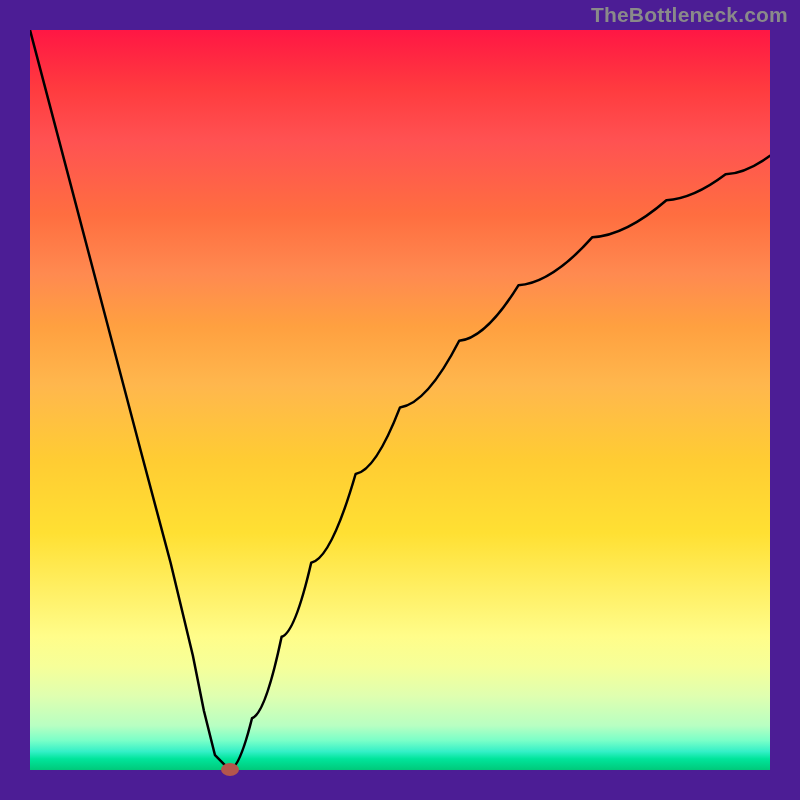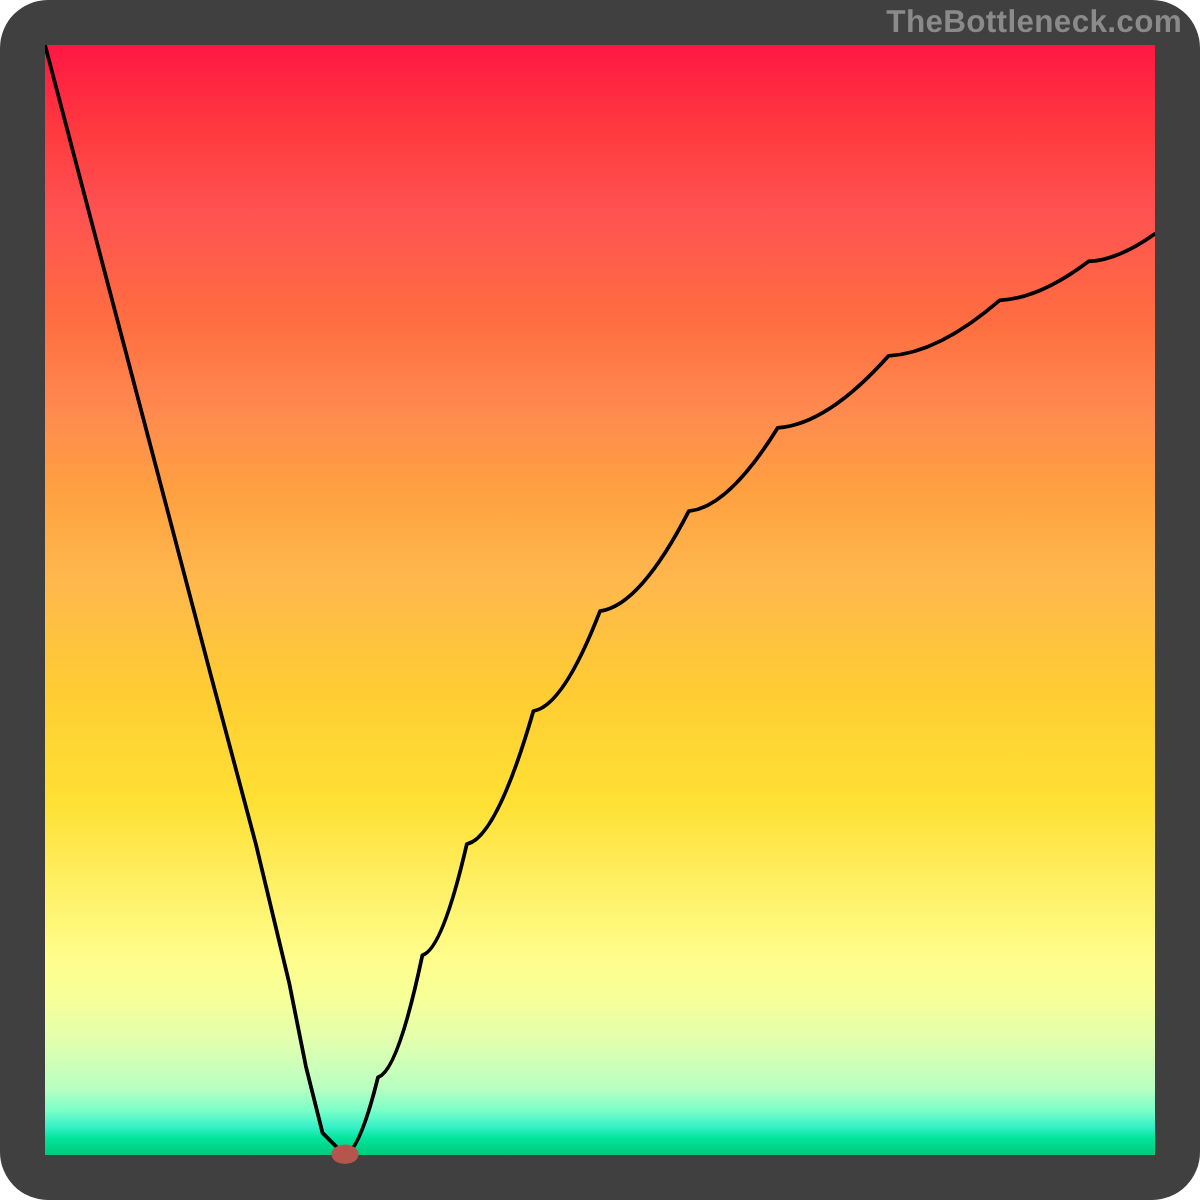--- a/index.html
+++ b/index.html
@@ -1,22 +1,21 @@
 <!DOCTYPE html>
 <html><head>
   <meta charset="utf-8">
   <style>
     * { margin: 0; padding: 0; box-sizing: border-box; }
     html, body { width: 800px; height: 800px; overflow: hidden; }
     .outer {
       width: 800px;
       height: 800px;
-      background: #404040;
+      background: #4c1d95;
       position: relative;
-      border-radius: 32px;
     }
     .plot {
       position: absolute;
       left: 30px;
       top: 30px;
       width: 740px;
       height: 740px;
       background: linear-gradient(to bottom,
         #ff1744 0%,
         #ff3b3f 8%,

